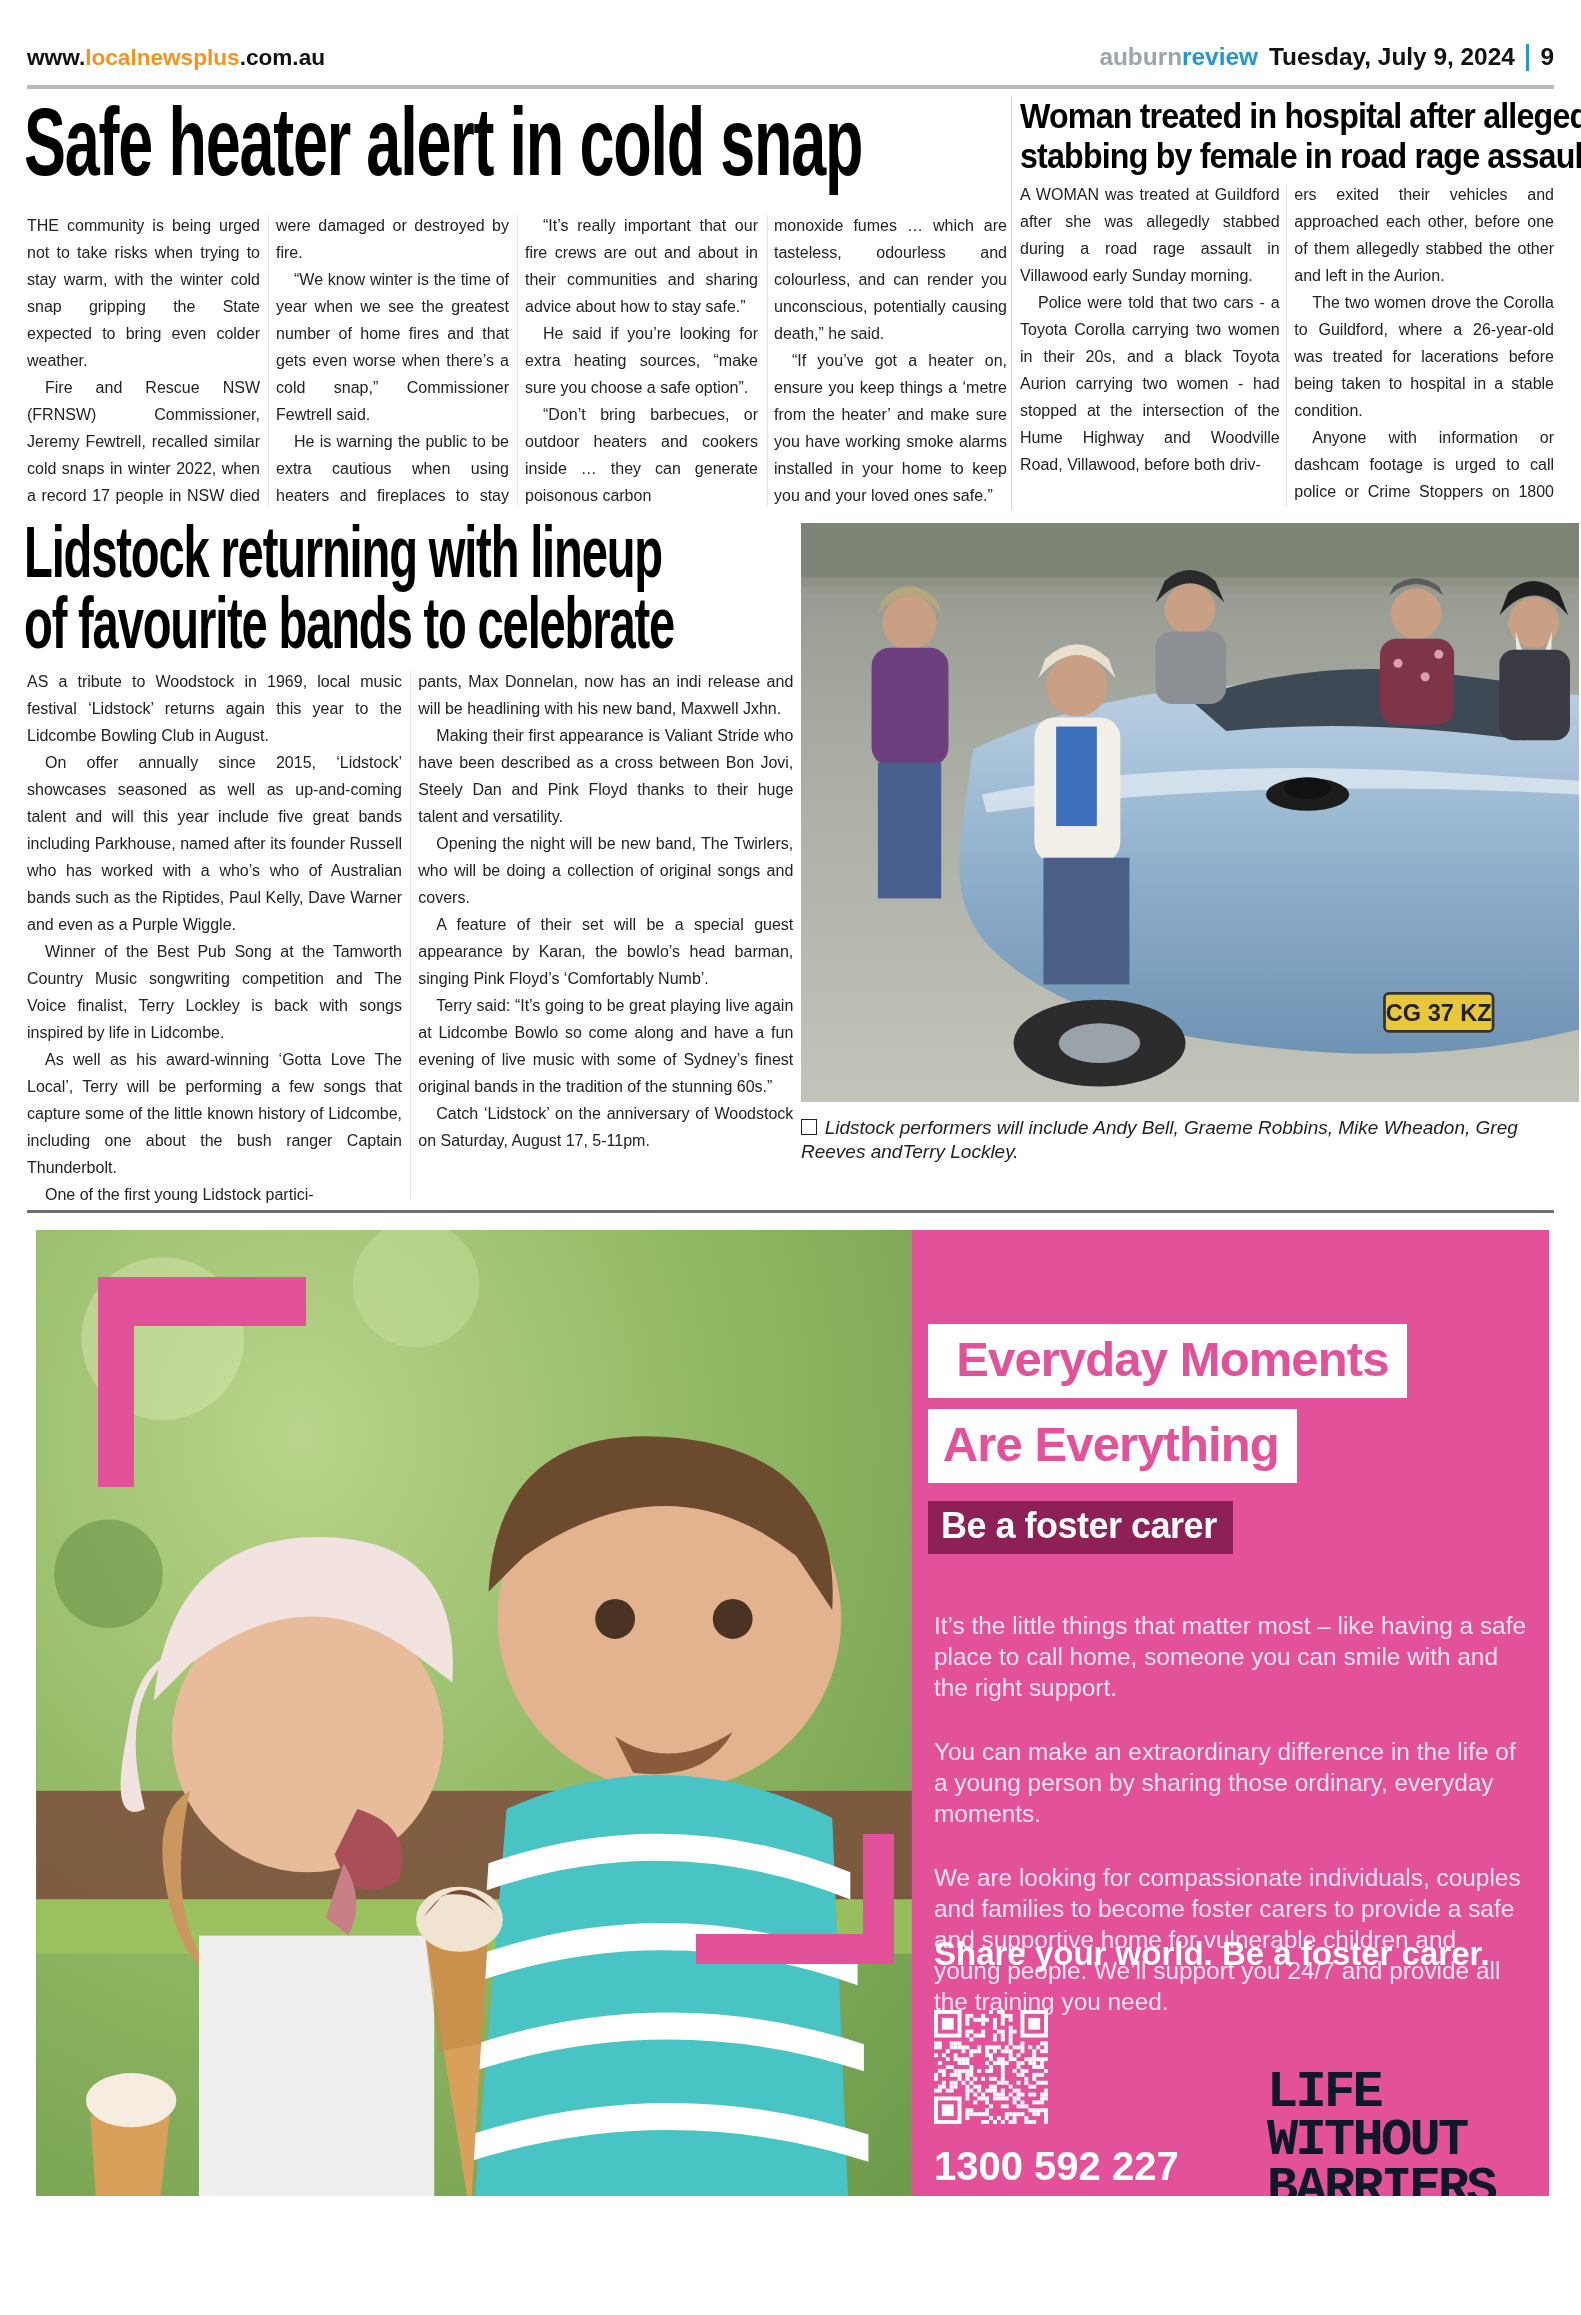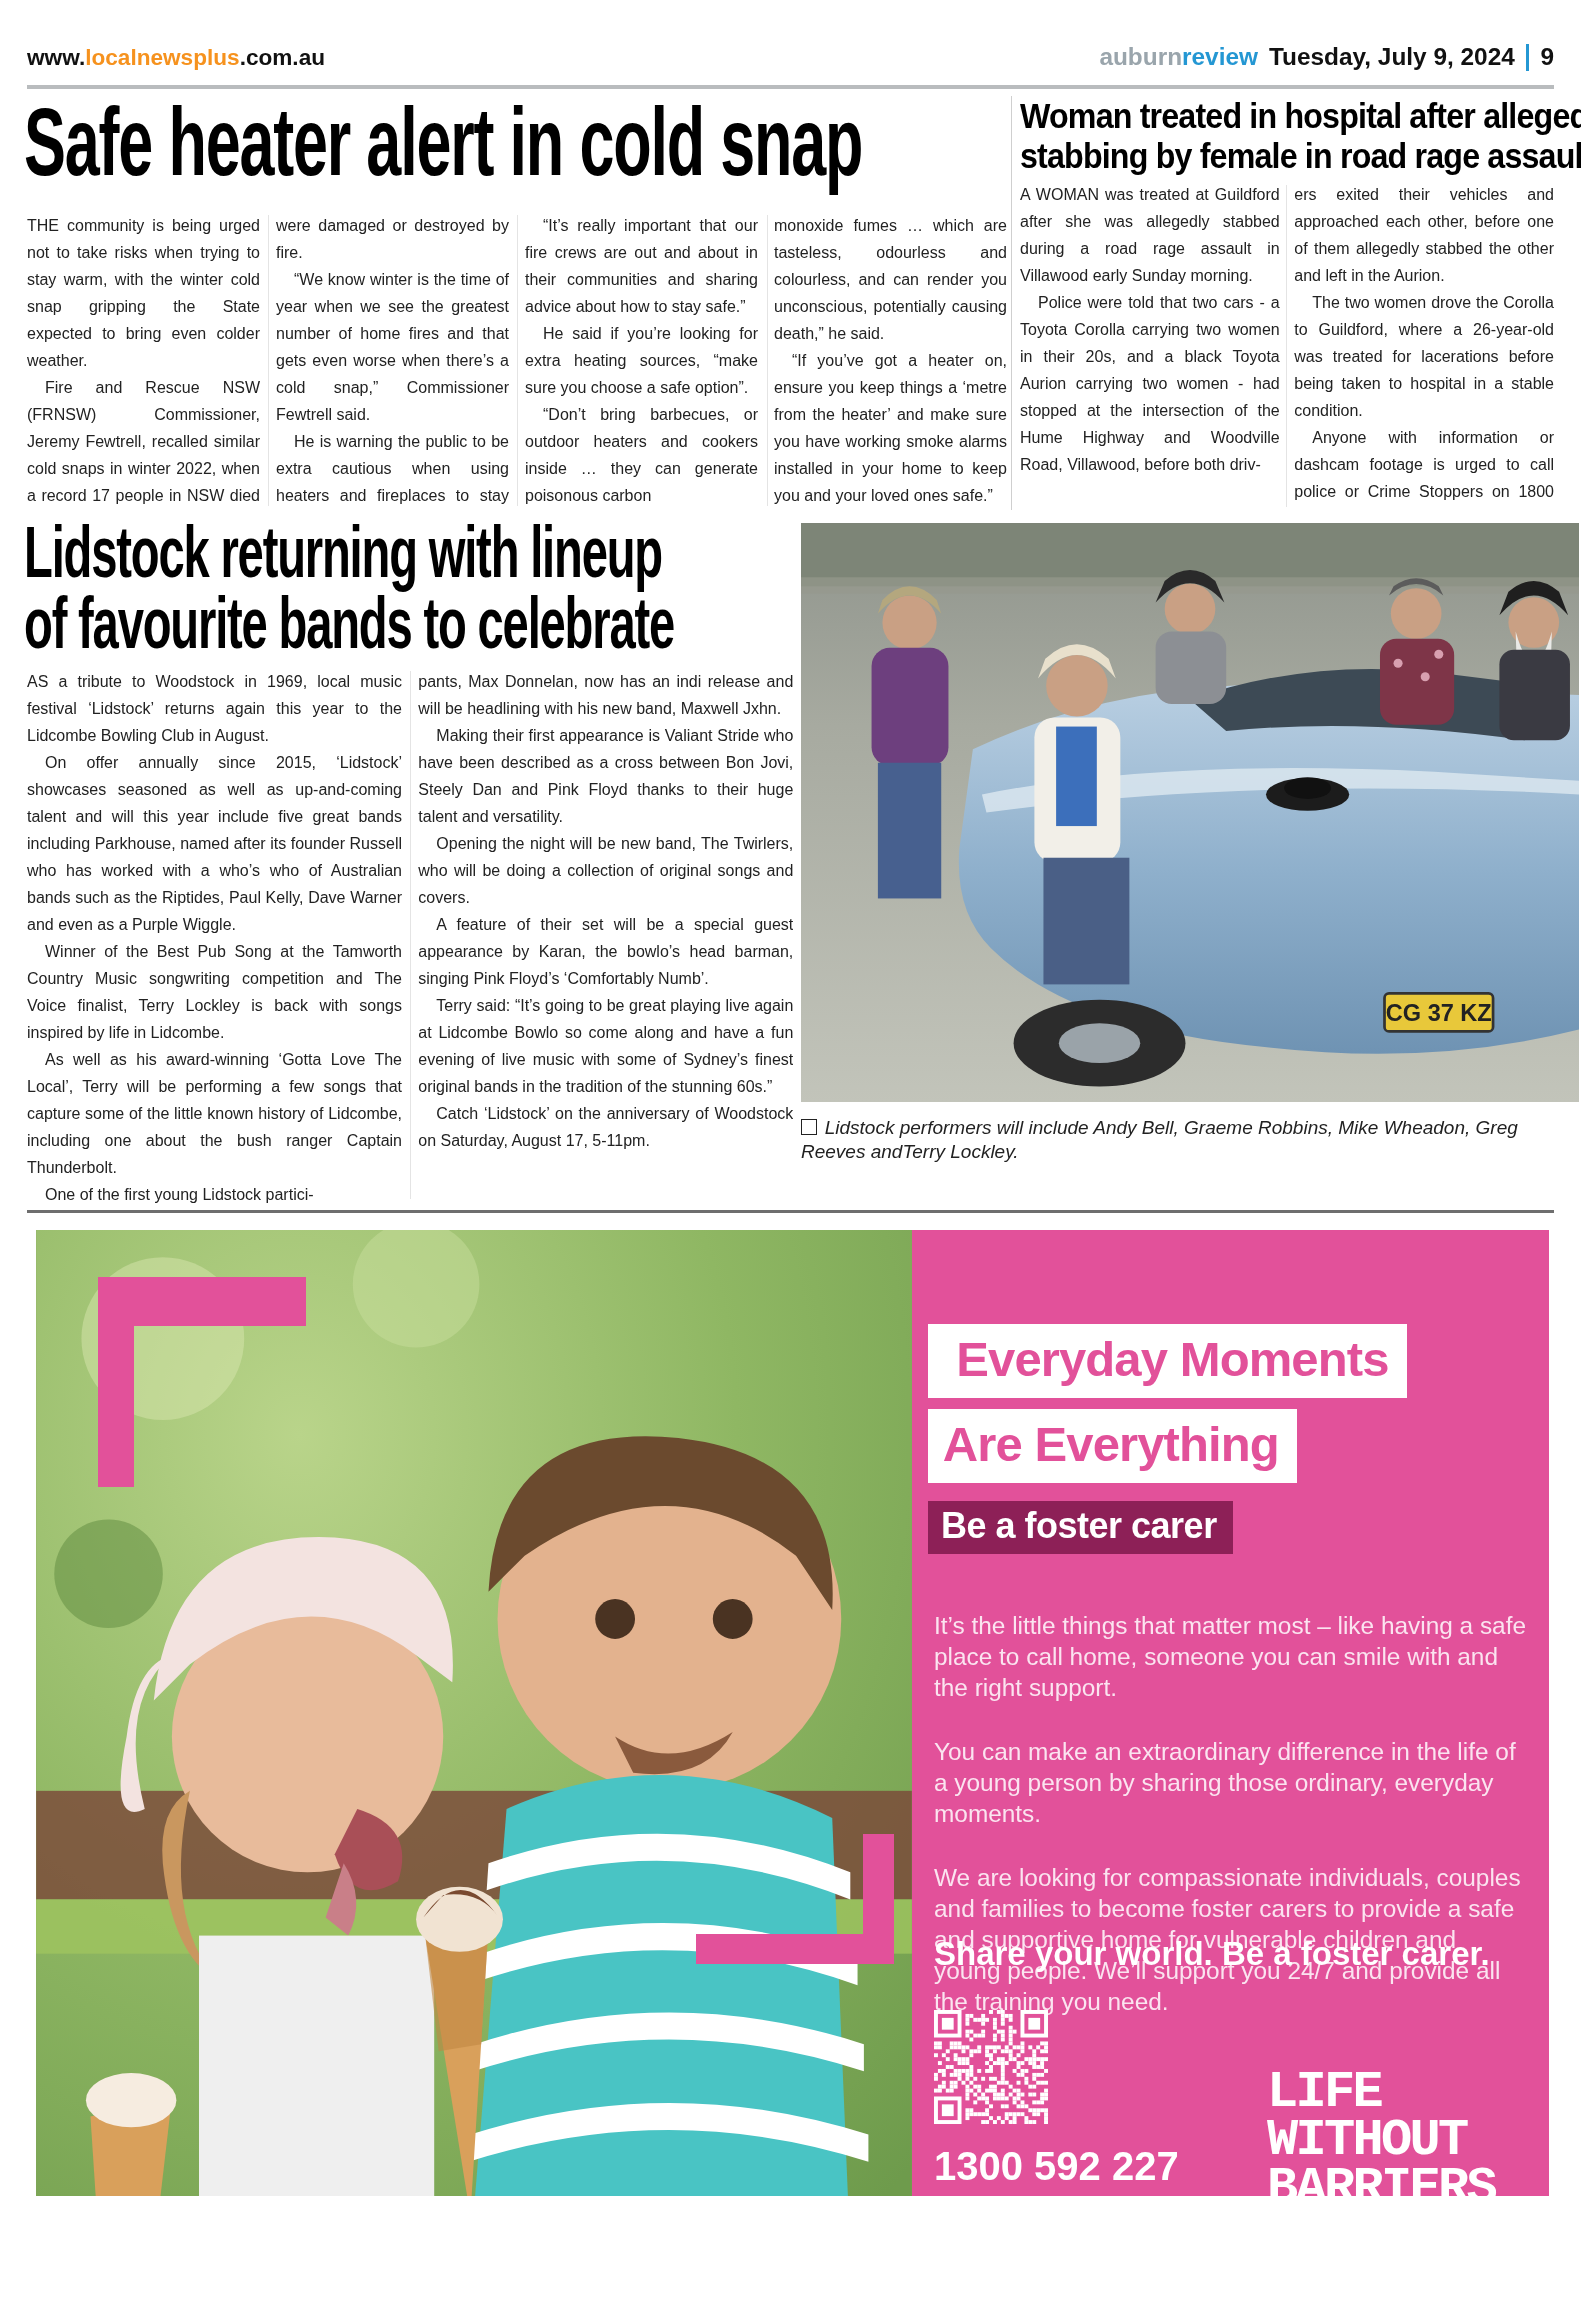--- a/index.html
+++ b/index.html
@@ -59,21 +59,21 @@
   .wb2{top:179px;}
   .darkband{position:absolute;left:16.3px;top:271px;background:#8d2057;color:#fff;font-weight:bold;
             font-size:36px;padding:3.6px 16.3px 7.2px 12.7px;white-space:nowrap;letter-spacing:-0.5px;}
   .ad-body{position:absolute;left:22px;top:380px;width:593px;font-size:24.4px;line-height:31px;color:#fbe4f0;}
   .ad-body p{margin:0 0 33px 0;}
   .ad-cta{position:absolute;left:22px;top:705px;font-size:33px;font-weight:bold;color:#fff;white-space:nowrap;}
   .ad-qr{position:absolute;left:22px;top:780px;width:114px;height:114px;}
   .ad-phone{position:absolute;left:22px;top:914px;font-size:40px;font-weight:bold;color:#fff;}
   .ad-web{position:absolute;left:22px;top:966px;font-size:30px;color:#fce9f3;}
   .ad-logo{position:absolute;left:355px;top:839px;font-family:"Liberation Mono",monospace;
-           font-weight:bold;color:#ffffff;font-size:52px;line-height:48px;letter-spacing:-2.7px;white-space:nowrap;}
+           font-weight:bold;color:#0f172a;font-size:52px;line-height:48px;letter-spacing:-2.7px;white-space:nowrap;}
 </style>
 </head>
 <body>
 
 <div class="page">
 
   <div class="mast-left"><span>www.</span><span class="brand">localnewsplus</span><span>.com.au</span></div>
   <div class="mast-right">
     <span><span class="mh-light">auburn</span><span class="mh-bold">review</span></span>
     <span class="date">Tuesday, July 9, 2024</span>

